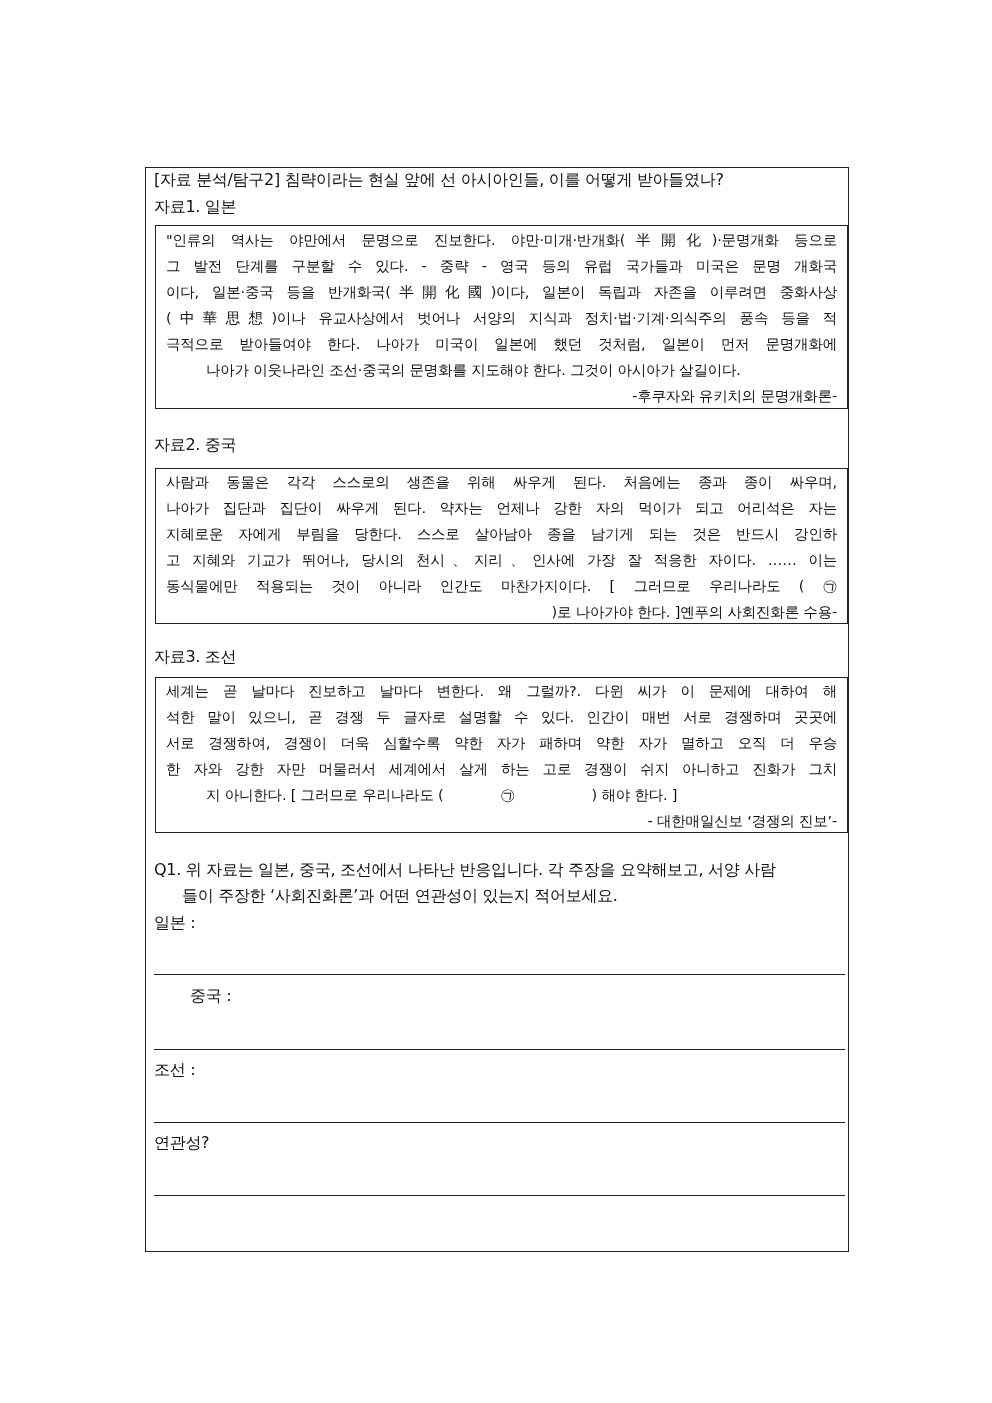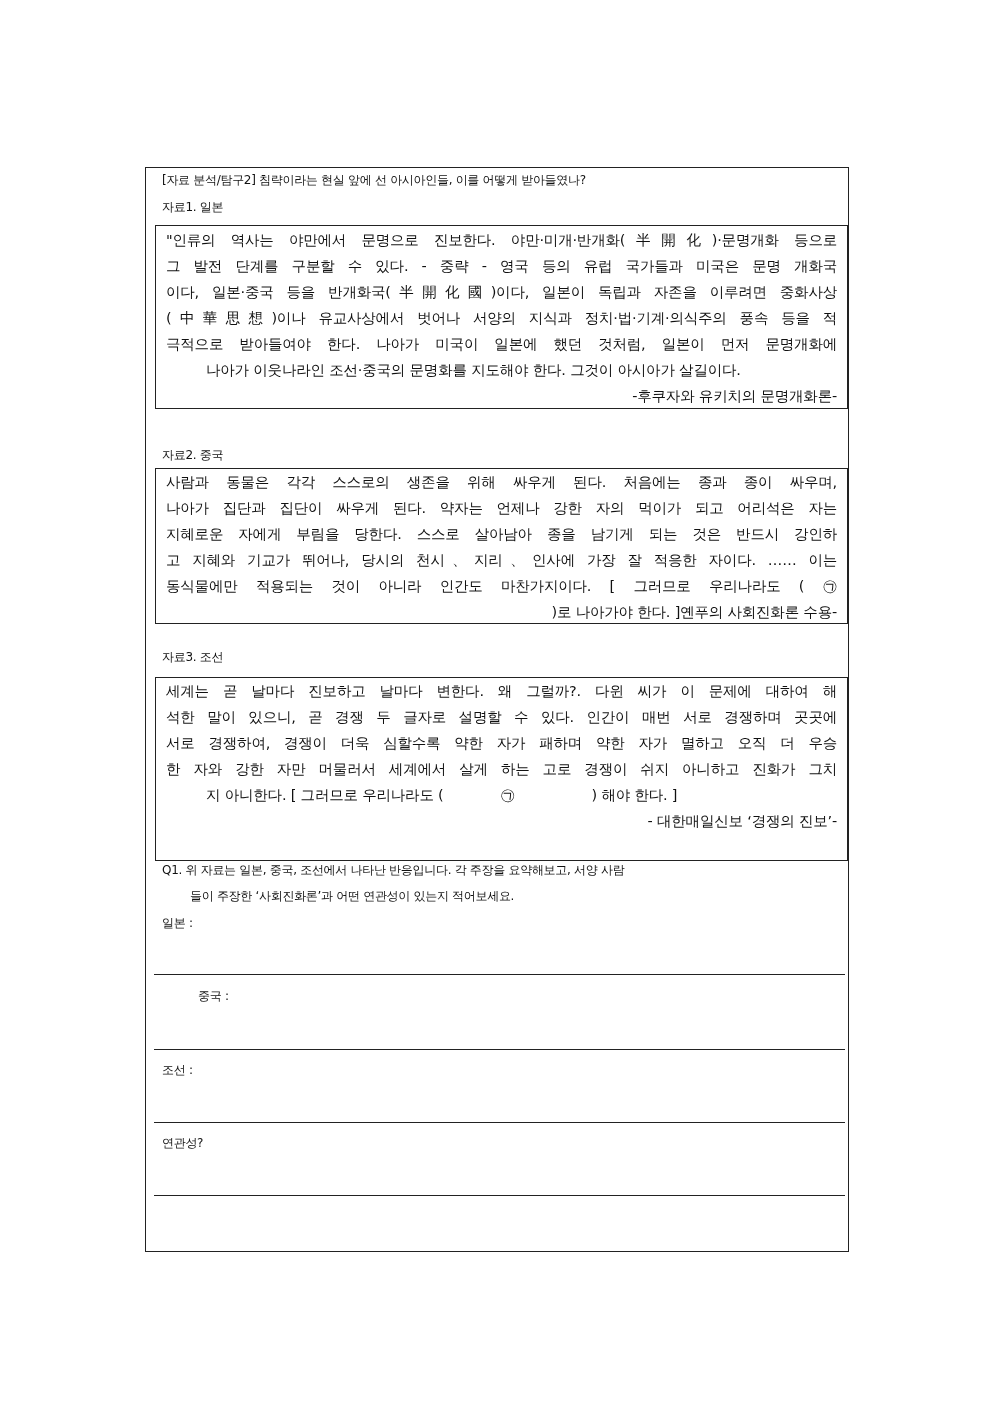--- a/index.html
+++ b/index.html
@@ -1,18 +1,18 @@
 <!DOCTYPE html>
 <html><head>
 <meta charset="utf-8">
 <style>
   html, body { margin: 0; padding: 0; background: #ffffff; }
   body { width: 992px; height: 1403px; position: relative; font-family: "DejaVu Sans", "Liberation Sans", sans-serif; color: #111; }
   .sheet { position: absolute; left: 145px; top: 167px; width: 704px; height: 1085px; border: 1px solid #222; box-sizing: border-box; }
-  .line { position: absolute; left: 16px; font-size: 12px; letter-spacing: -0.3px; white-space: nowrap; line-height: 20px; }
+  .line { position: absolute; left: 8px; font-size: 16px; letter-spacing: -0.3px; white-space: nowrap; line-height: 20px; }
   .box { position: absolute; left: 9px; width: 693px; border: 1px solid #222; box-sizing: border-box; }
   .para { position: absolute; left: 10px; right: 10px; font-size: 14.5px; line-height: 26px; text-align: justify; text-align-last: justify; white-space: nowrap; }
   .para .row { display: block; height: 26px; text-align: justify; text-align-last: justify; letter-spacing: -0.2px; }
   .para .row.left { text-align-last: left; margin-left: 40px; }
   .para .row.right { text-align-last: right; text-align: right; }
   .para .row.split { display: flex; justify-content: flex-end; text-align-last: auto; }
   .answer-line { position: absolute; left: 8px; right: 3px; height: 0; border-top: 1px solid #222; }
   .q-indent { padding-left: 28px; }
 </style>
 </head>
@@ -28,39 +28,39 @@
       <span class="row">  "인류의 역사는 야만에서 문명으로 진보한다. 야만·미개·반개화(半開化)·문명개화 등으로</span>
       <span class="row">그 발전 단계를 구분할 수 있다. - 중략 - 영국 등의 유럽 국가들과 미국은 문명 개화국</span>
       <span class="row">이다, 일본·중국 등을 반개화국(半開化國)이다, 일본이 독립과 자존을 이루려면 중화사상</span>
       <span class="row">(中華思想)이나 유교사상에서 벗어나 서양의 지식과 정치·법·기계·의식주의 풍속 등을 적</span>
       <span class="row">극적으로 받아들여야 한다. 나아가 미국이 일본에 했던 것처럼, 일본이 먼저 문명개화에</span>
       <span class="row left">나아가 이웃나라인 조선·중국의 문명화를 지도해야 한다. 그것이 아시아가 살길이다.</span>
       <span class="row right">-후쿠자와 유키치의 문명개화론-</span>
     </div>
   </div>
 
-  <div class="line" style="top:267px;margin-top:10px;">자료2. 중국</div>
+  <div class="line" style="top:267px;">자료2. 중국</div>
 
   <div class="box" style="top:300px; height:156px;">
     <div class="para" style="top:0px;">
       <span class="row">  사람과 동물은 각각 스스로의 생존을 위해 싸우게 된다. 처음에는 종과 종이 싸우며,</span>
       <span class="row">나아가 집단과 집단이 싸우게 된다. 약자는 언제나 강한 자의 먹이가 되고 어리석은 자는</span>
       <span class="row">지혜로운 자에게 부림을 당한다. 스스로 살아남아 종을 남기게 되는 것은 반드시 강인하</span>
       <span class="row">고 지혜와 기교가 뛰어나, 당시의 천시、지리、인사에 가장 잘 적응한 자이다. …… 이는</span>
       <span class="row">동식물에만 적용되는 것이 아니라 인간도 마찬가지이다. [ 그러므로 우리나라도 (     ㉠</span>
       <span class="row split">
         <span>  )로 나아가야 한다. ]</span>
         <span>옌푸의 사회진화론 수용-</span>
       </span>
     </div>
   </div>
 
   <div class="line" style="top:479px;">자료3. 조선</div>
 
-  <div class="box" style="top:509px; height:184px;">
+  <div class="box" style="top:509px; height:156px;">
     <div class="para" style="top:0px;">
       <span class="row">  세계는 곧 날마다 진보하고 날마다 변한다. 왜 그럴까?. 다윈 씨가 이 문제에 대하여 해</span>
       <span class="row">석한 말이 있으니, 곧 경쟁 두 글자로 설명할 수 있다. 인간이 매번 서로 경쟁하며 곳곳에</span>
       <span class="row">서로 경쟁하여, 경쟁이 더욱 심할수록 약한 자가 패하며 약한 자가 멸하고 오직 더 우승</span>
       <span class="row">한 자와 강한 자만 머물러서 세계에서 살게 하는 고로 경쟁이 쉬지 아니하고 진화가 그치</span>
       <span class="row left">
         <span>지 아니한다. [ 그러므로 우리나라도 (</span>
         <span style="display:inline-block; width:48px;"></span>
         <span>㉠</span>
         <span style="display:inline-block; width:68px;"></span>

